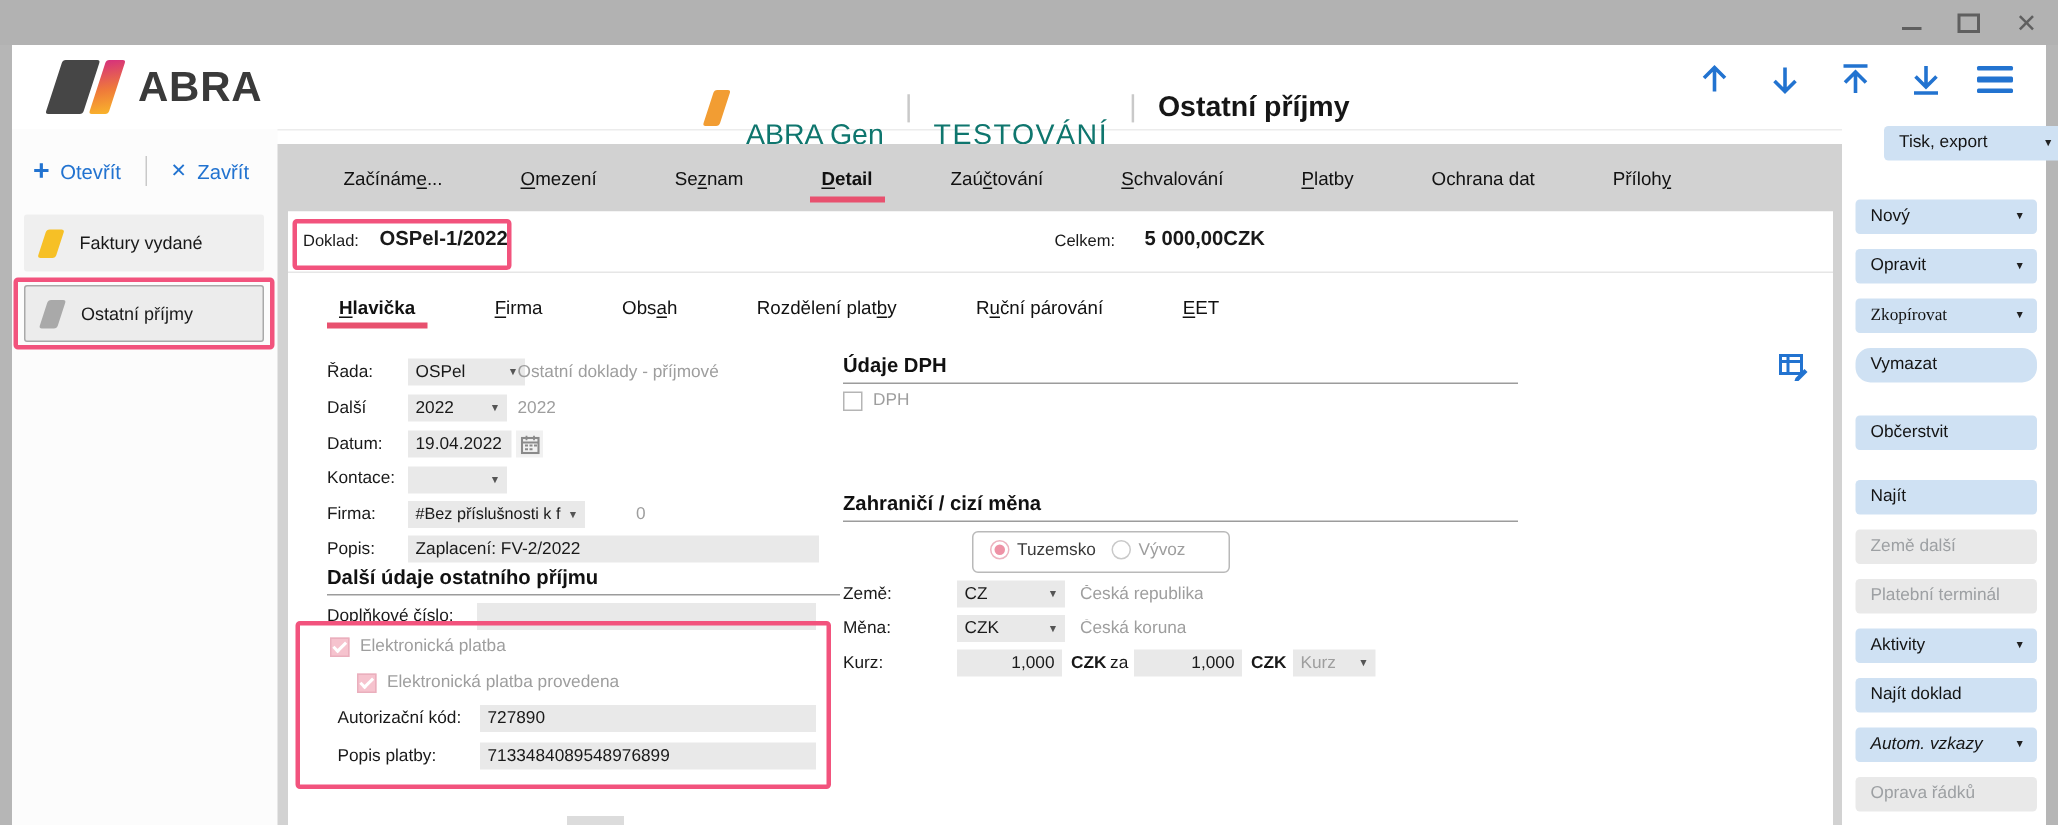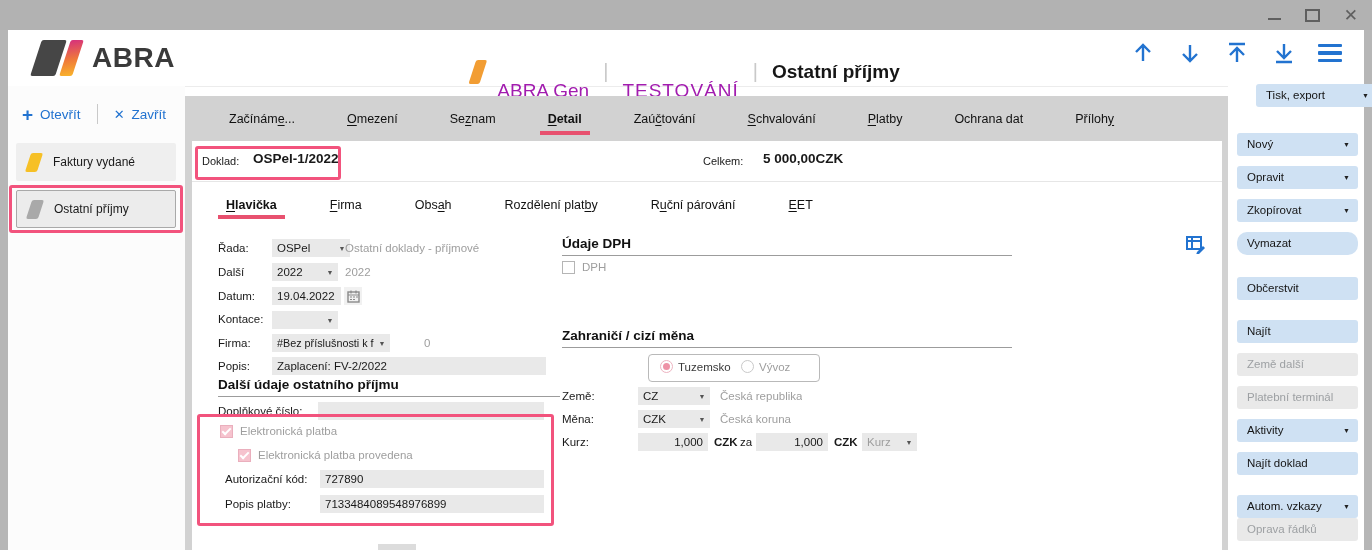--- a/index.html
+++ b/index.html
@@ -14,21 +14,21 @@
   .edge{background:#b6b6b6;}
   
   .header{left:8px;top:30px;width:1356px;height:56px;background:#fff;border-bottom:1px solid #ececec;}
   .logo{left:36px;top:40px;display:flex;align-items:center;}
   .slash{display:inline-block;transform:skewX(-18deg);border-radius:2px;}
   .logo-dark{width:25px;height:36px;background:#464646;}
   .logo-grad{width:13px;height:36px;margin-left:4px;background:linear-gradient(170deg,#d6317c 0%,#ef7a3a 55%,#f9b42b 100%);}
   .logo-text{margin-left:14px;font-size:28px;font-weight:bold;color:#3a3a3a;letter-spacing:.5px;}
   .hdr-center{left:50%;top:41px;transform:translateX(-50%);display:flex;align-items:center;gap:14px;white-space:nowrap;}
   .hdr-slash{width:11px;height:24px;background:#f29d33;}
-  .hdr-gray{font-size:19px;color:#a21caf;margin-top:39px;}
+  .hdr-gray{font-size:19px;color:#0f766e;margin-top:39px;}
   .hdr-env{letter-spacing:1px;}
   .hdr-sep{font-size:20px;color:#c9c9c9;font-weight:300;}
   .hdr-title{font-size:19px;color:#161616;font-weight:600;}
   .hdr-icons{right:30px;top:40px;display:flex;align-items:center;gap:21px;}
   .hdr-icons svg{display:block;}
   .burger{display:flex;flex-direction:column;gap:4px;}
   .burger i{display:block;width:24px;height:3.5px;background:#2273d0;border-radius:1px;}
   
   .sidebar{left:8px;top:86px;width:177px;height:464px;background:#fcfcfc;}
   .side-toolbar{left:22px;top:104px;display:flex;align-items:center;gap:7px;color:#2273d0;font-size:13.5px;}
@@ -287,22 +287,22 @@
 
 <div class="stub"></div>
 
 <div class="annot" style="left:9px;top:185px;width:174px;height:48px"></div>
 <div class="annot" style="left:195px;top:146px;width:146px;height:34px"></div>
 <div class="annot" style="left:197px;top:414px;width:357px;height:112px"></div>
 
 <div class="action-btn" style="top: 84px; margin-left: 19px;"><span>Tisk, export</span><span class="abtn-arr">▼</span></div>
 <div class="action-btn" style="top: 133px;"><span>Nový</span><span class="abtn-arr">▼</span></div>
 <div class="action-btn" style="top: 166px;"><span>Opravit</span><span class="abtn-arr">▼</span></div>
-<div class="action-btn" style="top: 199px;"><span>Zkopírovat</span><span class="abtn-arr">▼</span></div>
+<div class="action-btn" style="top: 199px; font-family: Liberation Serif, serif;"><span>Zkopírovat</span><span class="abtn-arr">▼</span></div>
 <div class="action-btn" style="top: 232px; border-radius: 10px;"><span>Vymazat</span></div>
 <div class="action-btn" style="top: 277px;"><span>Občerstvit</span></div>
 <div class="action-btn" style="top: 320px;"><span>Najít</span></div>
 <div class="action-btn disabled" style="top: 353px;"><span>Země další</span></div>
 <div class="action-btn disabled" style="top: 386px;"><span>Platební terminál</span></div>
 <div class="action-btn" style="top: 419px;"><span>Aktivity</span><span class="abtn-arr">▼</span></div>
 <div class="action-btn" style="top: 452px;"><span>Najít doklad</span></div>
-<div class="action-btn" style="top: 495px;"><span>Autom. vzkazy</span><span class="abtn-arr">▼</span></div>
+<div class="action-btn" style="top: 485px; font-style: italic;"><span>Autom. vzkazy</span><span class="abtn-arr">▼</span></div>
 <div class="action-btn disabled" style="top: 518px;"><span>Oprava řádků</span></div>
 
 </body></html>

